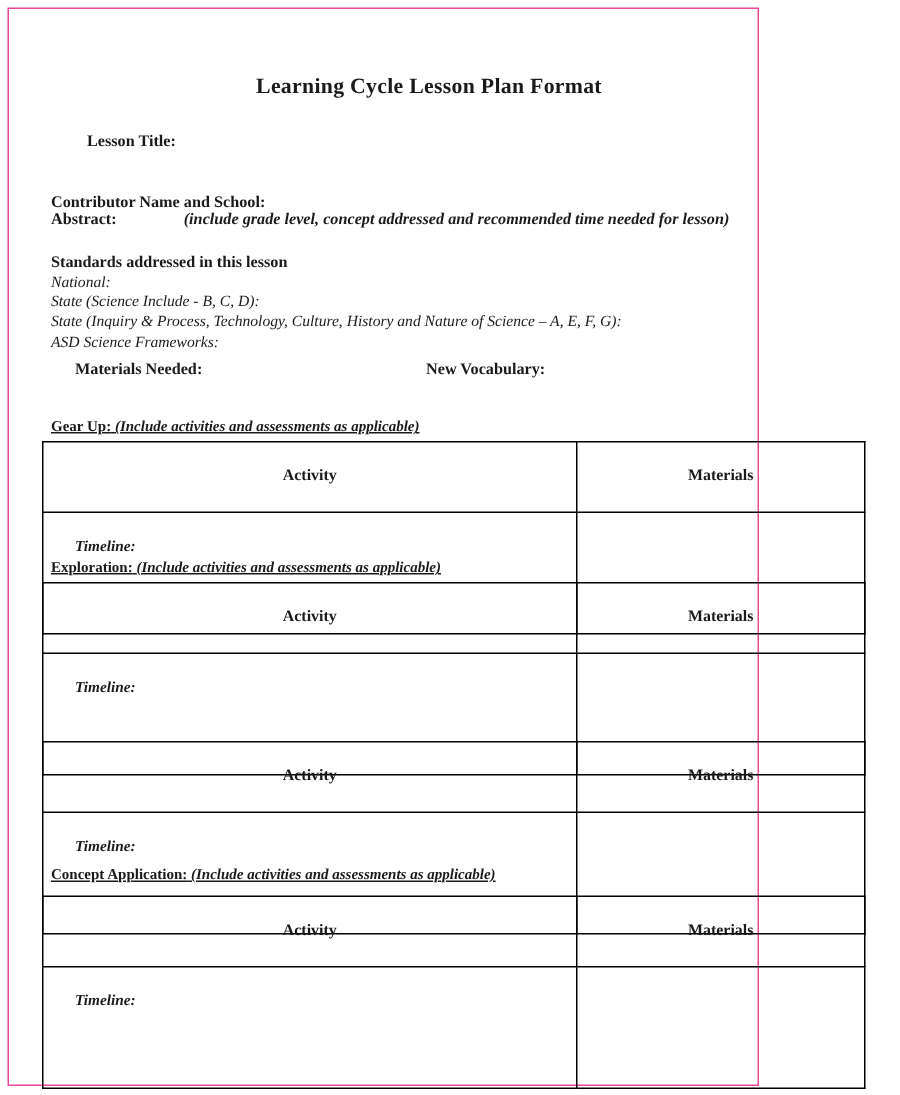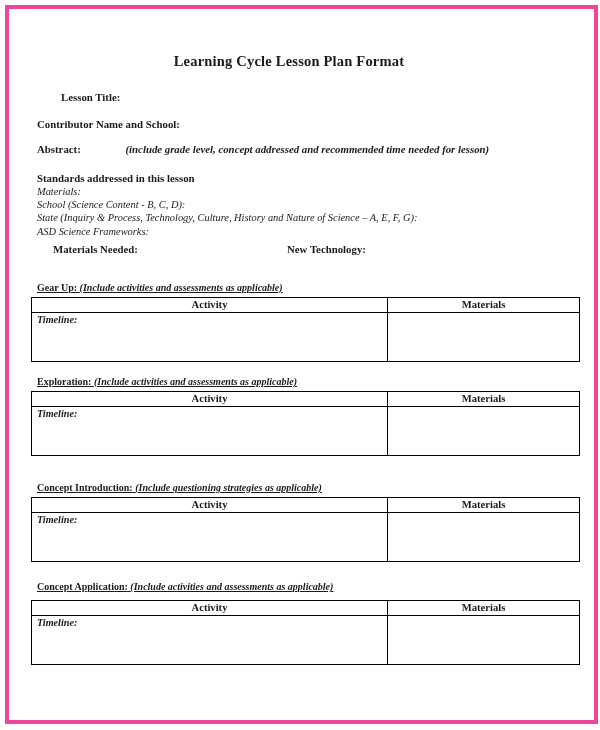--- a/index.html
+++ b/index.html
@@ -13,23 +13,23 @@
     height: 730px;
     font-family: "Liberation Serif", "DejaVu Serif", serif;
     color: #1a1a1a;
     overflow: hidden;
   }
 
   .page {
     position: absolute;
     left: 5px;
     top: 5px;
-    width: 593px;
+    width: 501px;
     height: 719px;
-    border: 4px solid #ec4899;
+    border: 1px solid #ec4899;
     background: #ffffff;
     box-sizing: border-box;
   }
 
   .page-title {
     position: absolute;
     left: 0;
     top: 44px;
     width: 560px;
     text-align: center;
@@ -45,21 +45,21 @@
     font-weight: bold;
     white-space: nowrap;
   }
   .field-line .hint {
     font-weight: bold;
     font-style: italic;
     margin-left: 42px;
   }
 
   .lesson-title   { top: 82px; margin-left: 24px; }
-  .contributor    { top: 109px; }
+  .contributor    { top: 123px; }
   .abstract       { top: 134px; }
 
   .standards-head { top: 163px; }
 
   .std-list {
     position: absolute;
     left: 28px;
     top: 176px;
     font-size: 10.4px;
     font-style: italic;
@@ -106,21 +106,21 @@
     position: absolute;
     left: 22px;
     width: 548px;
     border-collapse: collapse;
     table-layout: fixed;
     border: 1.5px solid #000;
   }
   table.lp th,
   table.lp td {
     border: 1.2px solid #000;
-    padding: 0;
+    padding: 16px;
     vertical-align: top;
     font-family: Liberation Serif, serif;
   }
   table.lp th {
     font-size: 10.6px;
     font-weight: bold;
     text-align: center;
     height: 14px;
     line-height: 14px;
   }
@@ -167,29 +167,29 @@
   <div class="field-line abstract">
     <span>Abstract:</span>
     <span class="hint">(include grade level, concept addressed and recommended time needed for lesson)</span>
   </div>
 
   <div class="field-line standards-head">
     <span>Standards addressed in this lesson</span>
   </div>
 
   <div class="std-list">
-    <div>Materials:</div>
-    <div>School (Science Content - B, C, D):</div>
+    <div>National:</div>
+    <div>State (Science Include - B, C, D):</div>
     <div>State (Inquiry &amp; Process, Technology, Culture, History and Nature of Science – A, E, F, G):</div>
     <div>ASD Science Frameworks:</div>
   </div>
 
   <div class="materials-row">
     <span class="mn">Materials Needed:</span>
-    <span class="nv">New Technology:</span>
+    <span class="nv">New Vocabulary:</span>
   </div>
 
   <div class="section-label sec1-label">
     <span>Gear Up:</span>
     <span class="hint">(Include activities and assessments as applicable)</span>
   </div>
   <table class="lp sec1-table">
     <colgroup>
         <col class="col-activity">
         <col class="col-materials">
@@ -228,24 +228,20 @@
     <tbody>
       <tr>
         <td>
           <div class="timeline">Timeline:</div>
         </td>
         <td></td>
       </tr>
     </tbody>
   </table>
 
-  <div class="section-label sec3-label">
-    <span>Concept Introduction:</span>
-    <span class="hint">(Include questioning strategies as applicable)</span>
-  </div>
   <table class="lp sec3-table">
     <colgroup>
         <col class="col-activity">
         <col class="col-materials">
       </colgroup>
     <thead>
       <tr>
         <th>Activity</th>
         <th>Materials</th>
       </tr>

